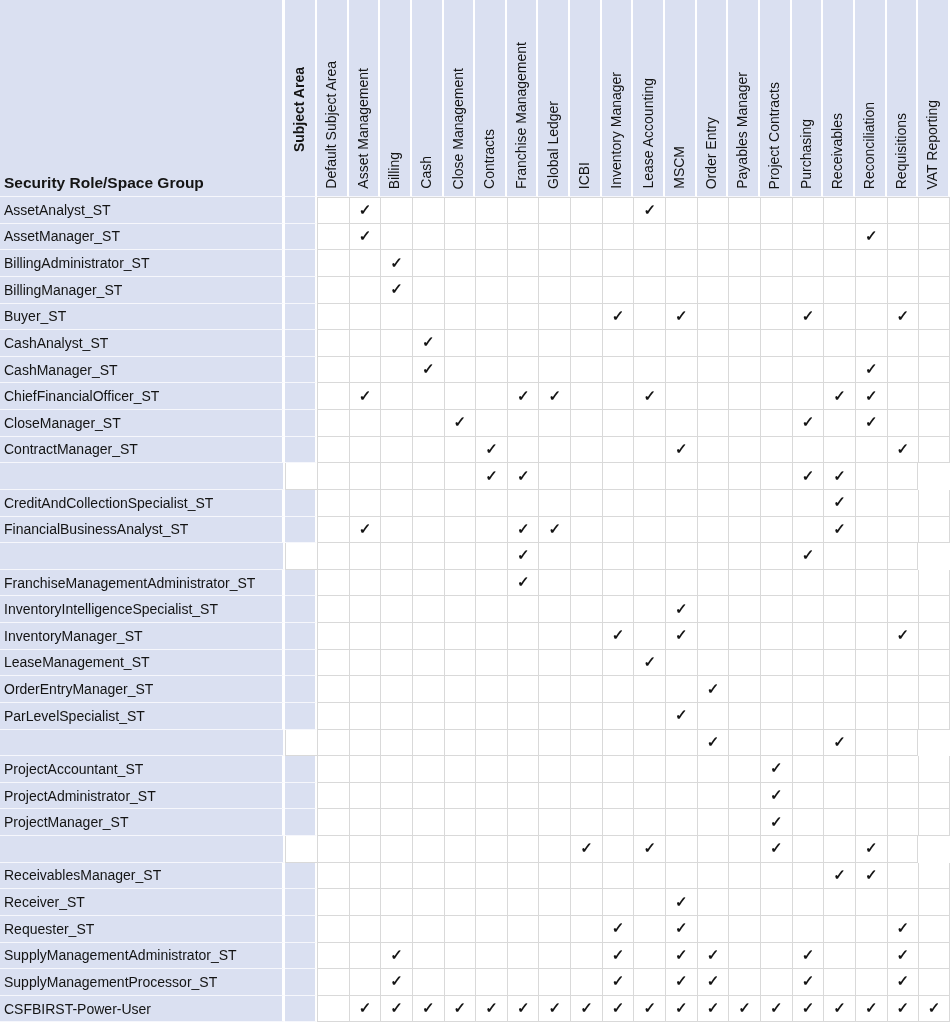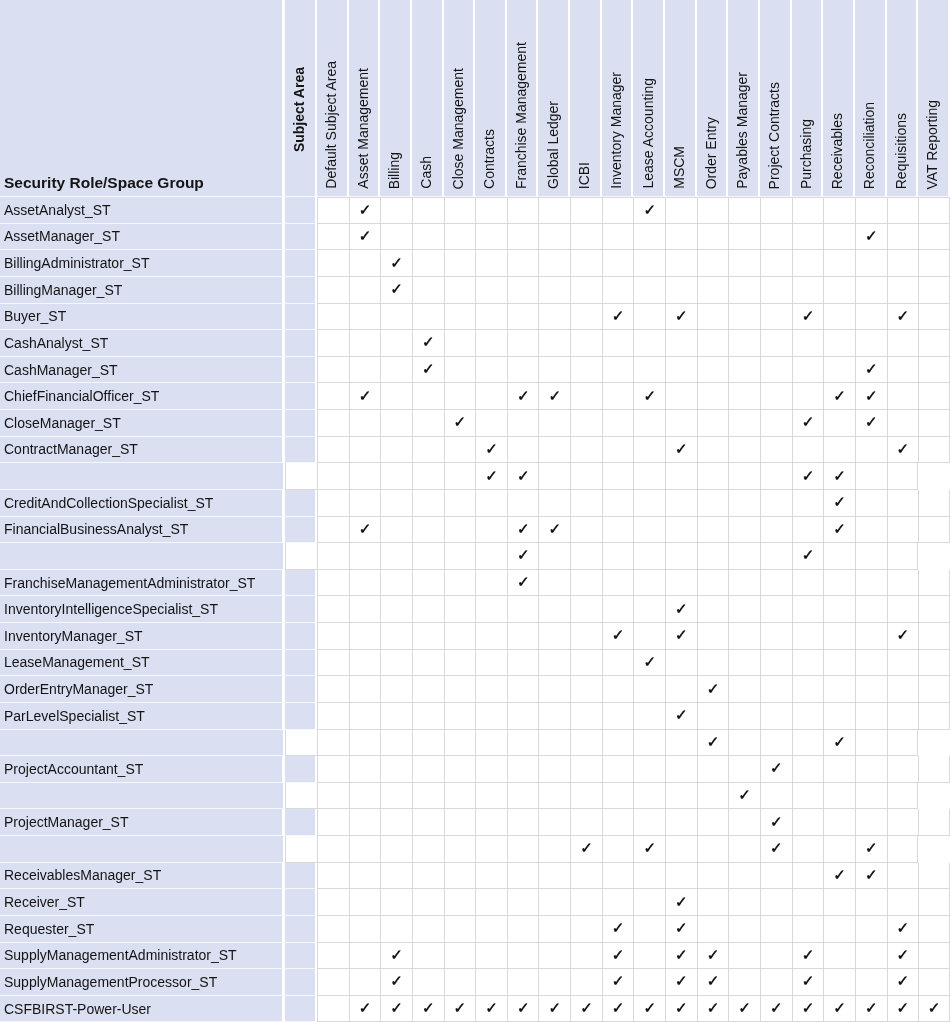--- a/index.html
+++ b/index.html
@@ -810,20 +810,23 @@
         <div class="cell check-cell">
           <span class="check">✓</span>
         </div>
         <div class="cell check-cell"></div>
         <div class="cell check-cell"></div>
         <div class="cell check-cell"></div>
         <div class="cell check-cell"></div>
         <div class="cell check-cell"></div>
       </div>
       <div class="grid-row data-row">
+    <div class="cell label-cell">
+      <span>ProjectAdministrator_ST</span>
+    </div>
     <div class="cell subject-spacer-cell"></div>
   <div class="cell check-cell"></div>
         <div class="cell check-cell"></div>
         <div class="cell check-cell"></div>
         <div class="cell check-cell"></div>
         <div class="cell check-cell"></div>
         <div class="cell check-cell"></div>
         <div class="cell check-cell"></div>
         <div class="cell check-cell"></div>
         <div class="cell check-cell"></div>

